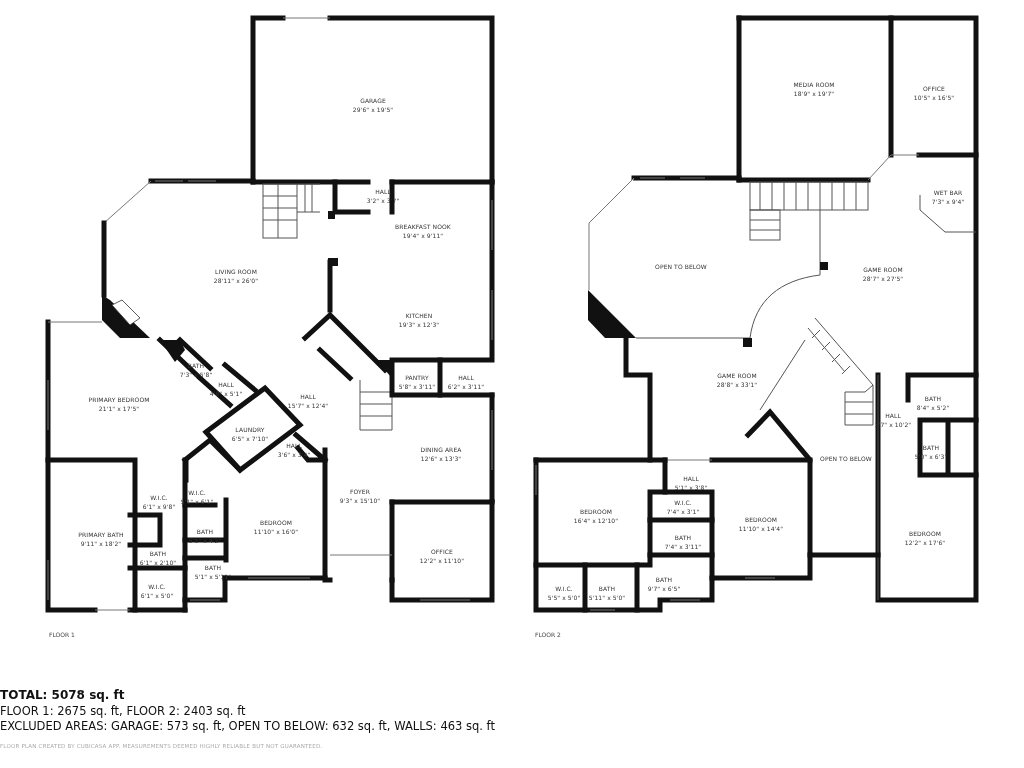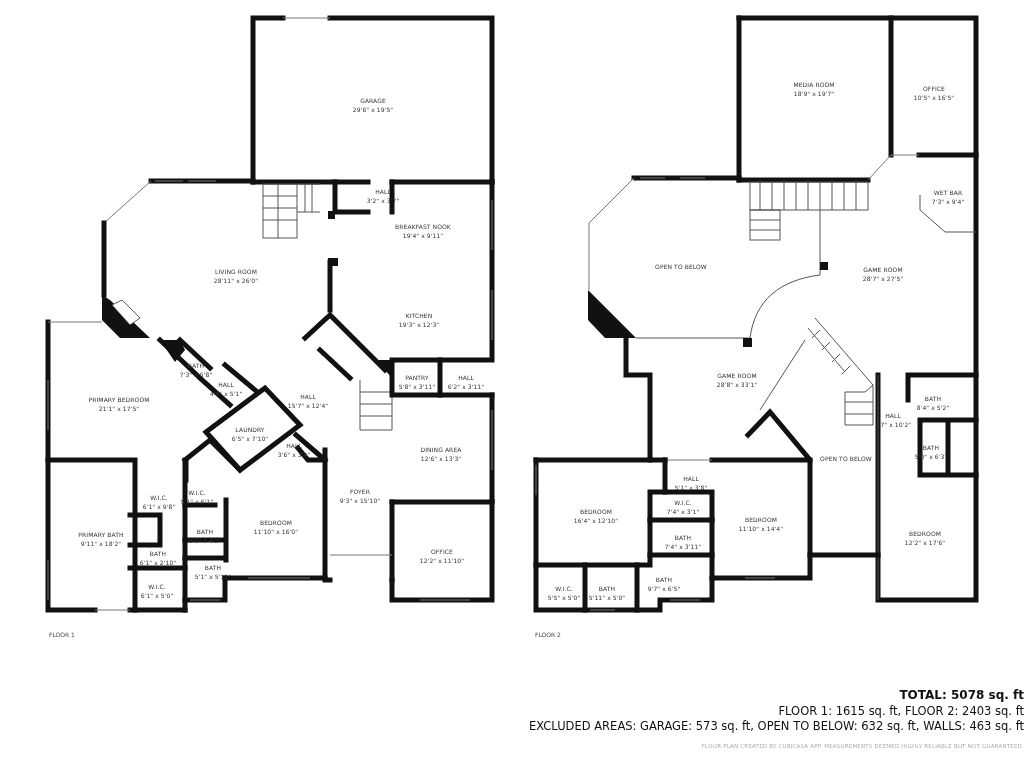--- a/index.html
+++ b/index.html
@@ -5,21 +5,21 @@
   html, body { margin:0; padding:0; background:#ffffff; }
   body { width:1024px; height:768px; position:relative; overflow:hidden; font-family:"DejaVu Sans", sans-serif; color:#222; }
   #plan { position:absolute; left:0; top:0; width:1024px; height:768px; }
   .wall { stroke:#111; stroke-width:5; fill:none; stroke-linecap:square; }
   .thin { stroke:#555; stroke-width:1; fill:none; }
   .win { stroke:#777; stroke-width:1; fill:#fff; }
   .fill-black { fill:#111; }
   .room-label { position:absolute; transform:translate(-50%,-50%); text-align:center; font-size:6px; line-height:9px; color:#333; white-space:nowrap; letter-spacing:0.1px; }
   .room-label .dim { display:block; }
   .floor-tag { position:absolute; font-size:6px; color:#444; }
-  .summary { position:absolute; left:0; width:1024px; text-align:right; font-family:"DejaVu Sans", sans-serif; color:#111; }
+  .summary { position:absolute; left:0; width:1024px; text-align:left; font-family:"DejaVu Sans", sans-serif; color:#111; }
   .summary.total { top:688px; font-size:12px; font-weight:bold; }
   .summary.line { font-size:11.5px; }
   .summary.l1 { top:704px; }
   .summary.l2 { top:719px; }
   .summary.disclaimer { top:743px; font-size:5.5px; color:#aaa; letter-spacing:0.2px; }
 </style>
 </head>
 <body>
 
 <svg id="plan" viewBox="0 0 1024 768" xmlns="http://www.w3.org/2000/svg">
@@ -216,15 +216,15 @@
     <div class="room-label" style="left: 925px; top: 538px;"><span>BEDROOM</span><span class="dim">12'2" x 17'6"</span></div>
     <div class="room-label" style="left: 664px; top: 584px;"><span>BATH</span><span class="dim">9'7" x 6'5"</span></div>
     <div class="room-label" style="left: 564px; top: 593px;"><span>W.I.C.</span><span class="dim">5'5" x 5'0"</span></div>
     <div class="room-label" style="left: 607px; top: 593px;"><span>BATH</span><span class="dim">5'11" x 5'0"</span></div>
   </div>
 
 <div class="floor-tag" style="left:49px; top:631px;">FLOOR 1</div>
 <div class="floor-tag" style="left:535px; top:631px;">FLOOR 2</div>
 
 <div class="summary total">TOTAL: 5078 sq. ft</div>
-<div class="summary line l1">FLOOR 1: 1615 sq. ft, FLOOR 2: 2403 sq. ft</div>
+<div class="summary line l1">FLOOR 1: 2675 sq. ft, FLOOR 2: 2403 sq. ft</div>
 <div class="summary line l2">EXCLUDED AREAS: GARAGE: 573 sq. ft, OPEN TO BELOW: 632 sq. ft, WALLS: 463 sq. ft</div>
 <div class="summary disclaimer">FLOOR PLAN CREATED BY CUBICASA APP. MEASUREMENTS DEEMED HIGHLY RELIABLE BUT NOT GUARANTEED.</div>
 
 </body></html>

